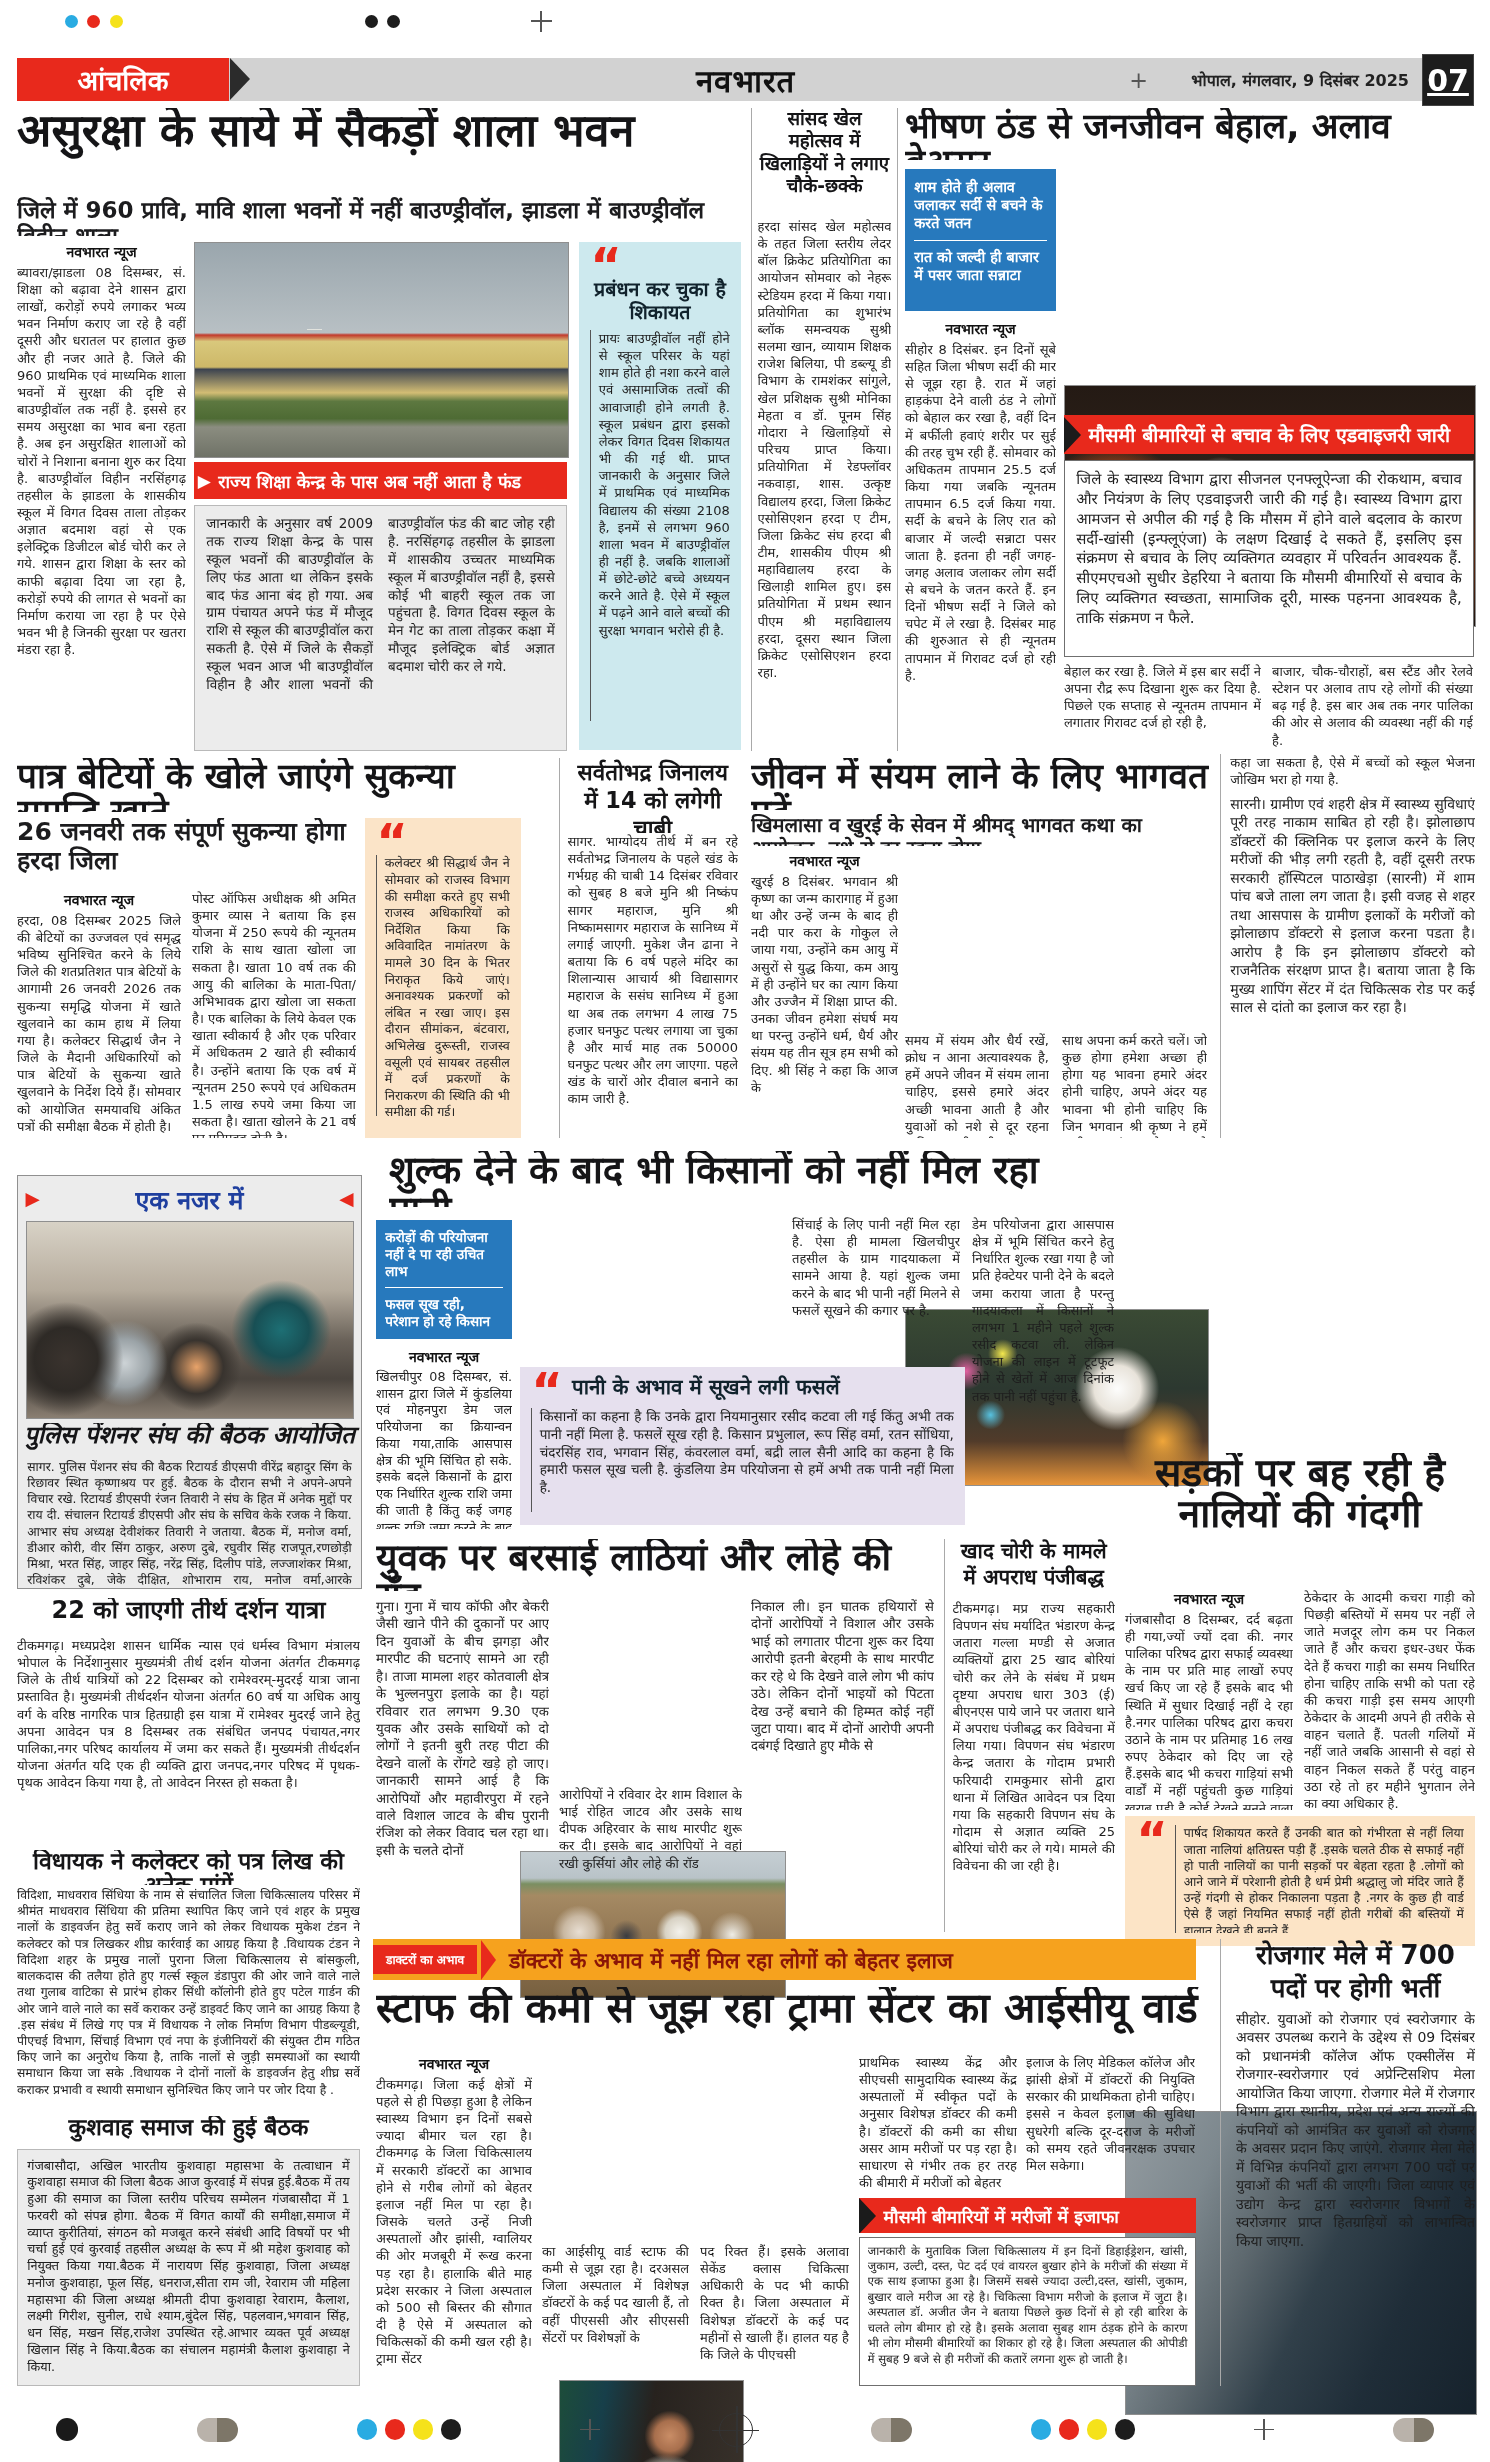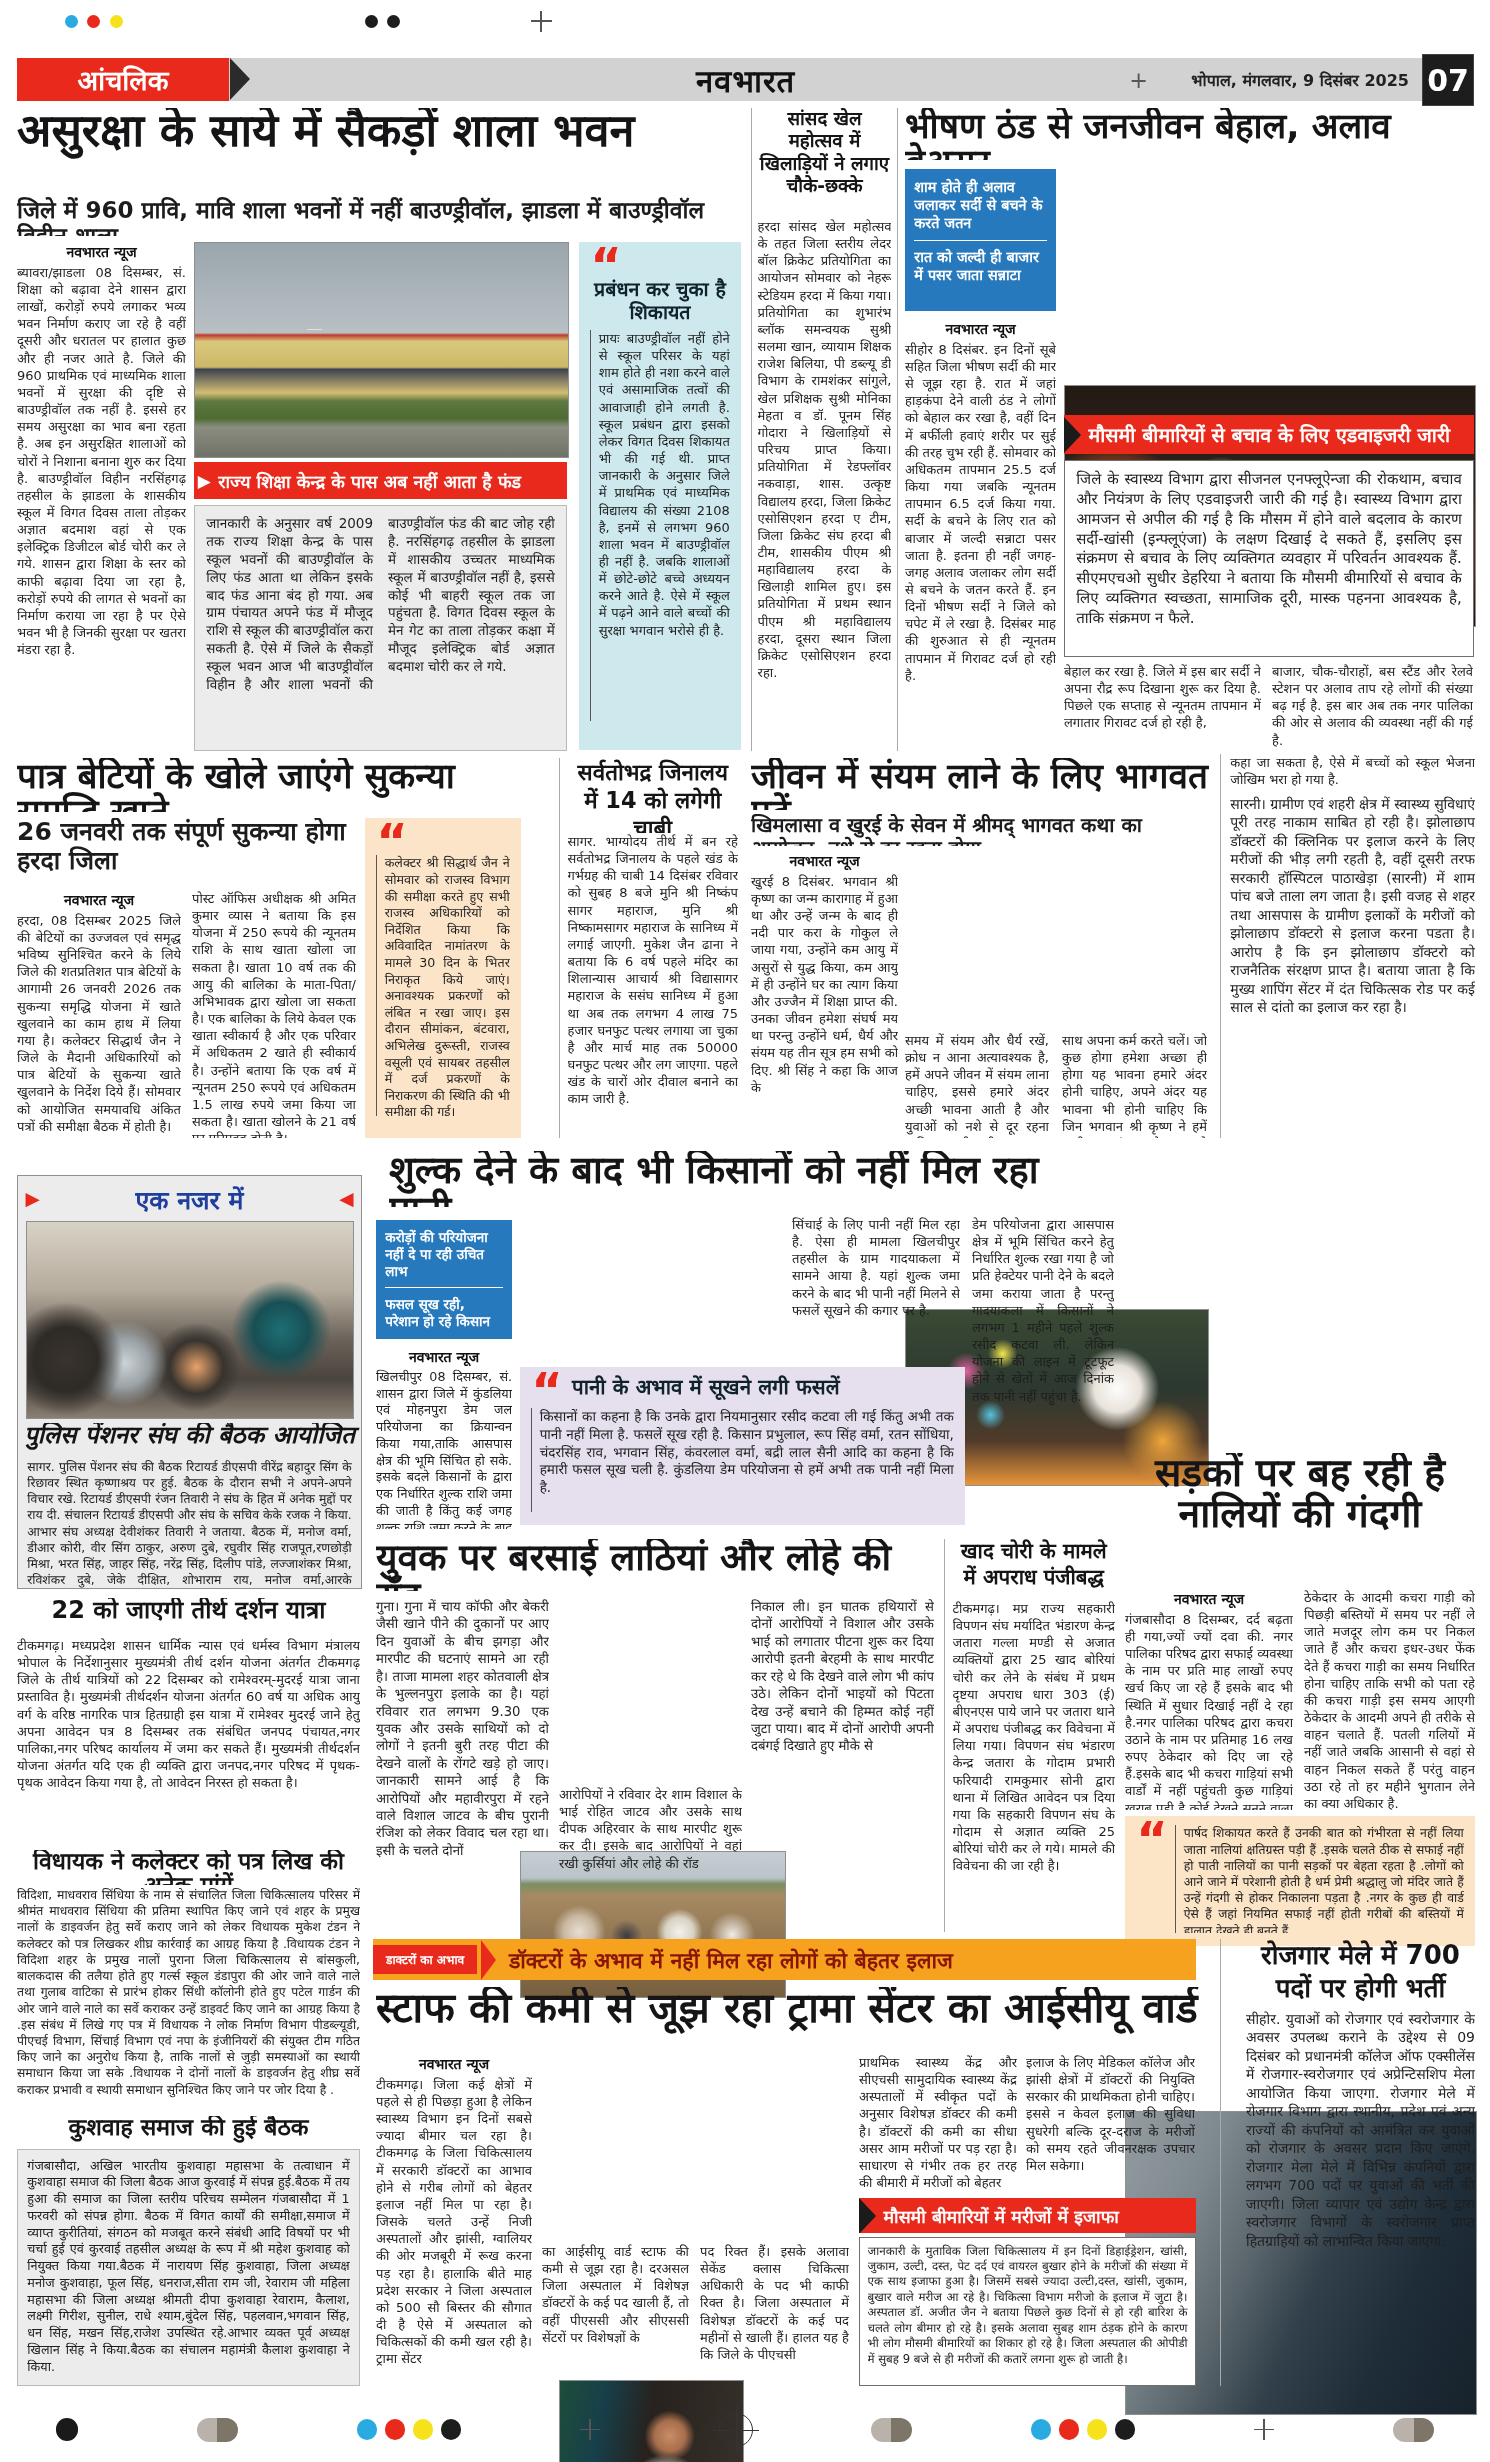--- a/index.html
+++ b/index.html
@@ -20,21 +20,21 @@
   .section-tab{position:absolute;left:0;top:0;width:212px;height:43px;background:#e8291c;color:#fff;
     font-size:27px;font-weight:bold;display:flex;align-items:center;justify-content:center;}
   .section-tab .notch{position:absolute;right:-20.5px;top:0;width:0;height:0;
     border-top:21.4px solid transparent;border-bottom:21.4px solid transparent;border-left:20.5px solid #2b2b2b;}
   .paper-name{position:absolute;left:0;right:0;top:0;height:43px;display:flex;align-items:center;justify-content:center;
     font-size:31px;font-weight:800;color:#111;letter-spacing:0.9px;}
   .date-line{position:absolute;right:65px;top:0;height:43px;display:flex;align-items:center;
     font-size:16px;font-weight:bold;color:#222;}
   .hdr-plus{position:absolute;right:326px;top:9.3px;color:#555;font-size:22.4px;}
   .page-num{position:absolute;right:0;top:-3.7px;width:50px;height:50px;background:#1d1d1d;color:#fff;
-    display:flex;align-items:center;justify-content:center;font-size:30px;font-weight:800;border:1.9px solid #444;}
+    display:flex;align-items:center;justify-content:center;font-size:30px;font-weight:800;border:1.9px solid #444;text-decoration:underline;}
   
   .headline{font-weight:800;color:#151517;line-height:1.04;overflow:hidden;}
   .subhead{font-weight:700;color:#1c1c1e;line-height:1.15;overflow:hidden;}
   .byline{font-weight:bold;text-align:center;font-size:14px;margin-bottom:2.8px;color:#111;}
   .bodytext{text-align:justify;color:#1e1e1e;overflow:hidden;line-height:1.32;}
   .centered{text-align:center;}
   
   .red-banner{background:#e8291c;color:#fff;font-weight:bold;display:flex;align-items:center;overflow:hidden;}
   .red-banner .notch{width:0;height:0;border-top:18.6px solid transparent;border-bottom:18.6px solid transparent;
     border-left:17px solid #1b1b1b;margin-right:7.5px;flex:0 0 auto;}
@@ -300,21 +300,21 @@
 <div class="abs bodytext" style="left:859px;top:2054px;width:158px;height:138px;font-size:13px;">प्राथमिक स्वास्थ्य केंद्र और सीएचसी सामुदायिक स्वास्थ्य केंद्र अस्पतालों में स्वीकृत पदों के अनुसार विशेषज्ञ डॉक्टर की कमी है। डॉक्टरों की कमी का सीधा असर आम मरीजों पर पड़ रहा है। साधारण से गंभीर तक हर तरह की बीमारी में मरीजों को बेहतर</div>
 <div class="abs bodytext" style="left:1026px;top:2054px;width:169px;height:138px;font-size:13px;">इलाज के लिए मेडिकल कॉलेज और झांसी क्षेत्रों में डॉक्टरों की नियुक्ति सरकार की प्राथमिकता होनी चाहिए। इससे न केवल इलाज की सुविधा सुधरेगी बल्कि दूर-दराज के मरीजों को समय रहते जीवनरक्षक उपचार मिल सकेगा।</div>
 <div class="abs red-banner" style="left:859px;top:2198px;width:337px;height:35px;font-size:17.7px;">
   <div class="notch"></div>
   <span>मौसमी बीमारियों में मरीजों में इजाफा</span>
 </div>
 <div class="abs advisory" style="left:859px;top:2237px;width:337px;height:149px;box-sizing:border-box;padding:5.6px 7.5px;">
   <div class="bodytext" style="font-size:11.7px;height:134px;">जानकारी के मुताविक जिला चिकित्सालय में इन दिनों डिहाईड्रेशन, खांसी, जुकाम, उल्टी, दस्त, पेट दर्द एवं वायरल बुखार होने के मरीजों की संख्या में एक साथ इजाफा हुआ है। जिसमें सबसे ज्यादा उल्टी,दस्त, खांसी, जुकाम, बुखार वाले मरीज आ रहे है। चिकित्सा विभाग मरीजो के इलाज में जुटा है। अस्पताल डॉ. अजीत जैन ने बताया पिछले कुछ दिनों से हो रही बारिश के चलते लोग बीमार हो रहे है। इसके अलावा सुबह शाम ठंड़क होने के कारण भी लोग मौसमी बीमारियों का शिकार हो रहे है। जिला अस्पताल की ओपीडी में सुबह 9 बजे से ही मरीजों की कतारें लगना शुरू हो जाती है।</div>
 </div>
 
-<div class="abs" style="left:1220px;top:1939px;width:255px;height:447px;border-left:0.9px solid #a9a9a9;padding-left:25px;box-sizing:border-box;">
+<div class="abs" style="left:1220px;top:1939px;width:255px;height:447px;border-left:0.9px solid #a9a9a9;padding-left:15px;box-sizing:border-box;">
   <div class="headline centered" style="font-size:26px;height:71px;line-height:1.25;">रोजगार मेले में 700 पदों पर होगी भर्ती</div>
   <div class="bodytext" style="font-size:14px;height:363px;">सीहोर. युवाओं को रोजगार एवं स्वरोजगार के अवसर उपलब्ध कराने के उद्देश्य से 09 दिसंबर को प्रधानमंत्री कॉलेज ऑफ एक्सीलेंस में रोजगार-स्वरोजगार एवं अप्रेन्टिसशिप मेला आयोजित किया जाएगा. रोजगार मेले में रोजगार विभाग द्वारा स्थानीय, प्रदेश एवं अन्य राज्यों की कंपनियों को आमंत्रित कर युवाओं को रोजगार के अवसर प्रदान किए जाएंगे. रोजगार मेला मेले में विभिन्न कंपनियों द्वारा लगभग 700 पदों पर युवाओं की भर्ती की जाएगी। जिला व्यापार एवं उद्योग केन्द्र द्वारा स्वरोजगार विभागों के स्वरोजगार प्राप्त हितग्राहियों को लाभान्वित किया जाएगा.</div>
 </div>
 
 <div class="bottom-strip">
   <div class="blackdot"></div>
   <div class="halfcirc"></div>
   <div class="cmyk">
     <div class="dot c"></div>
     <div class="dot m"></div>

